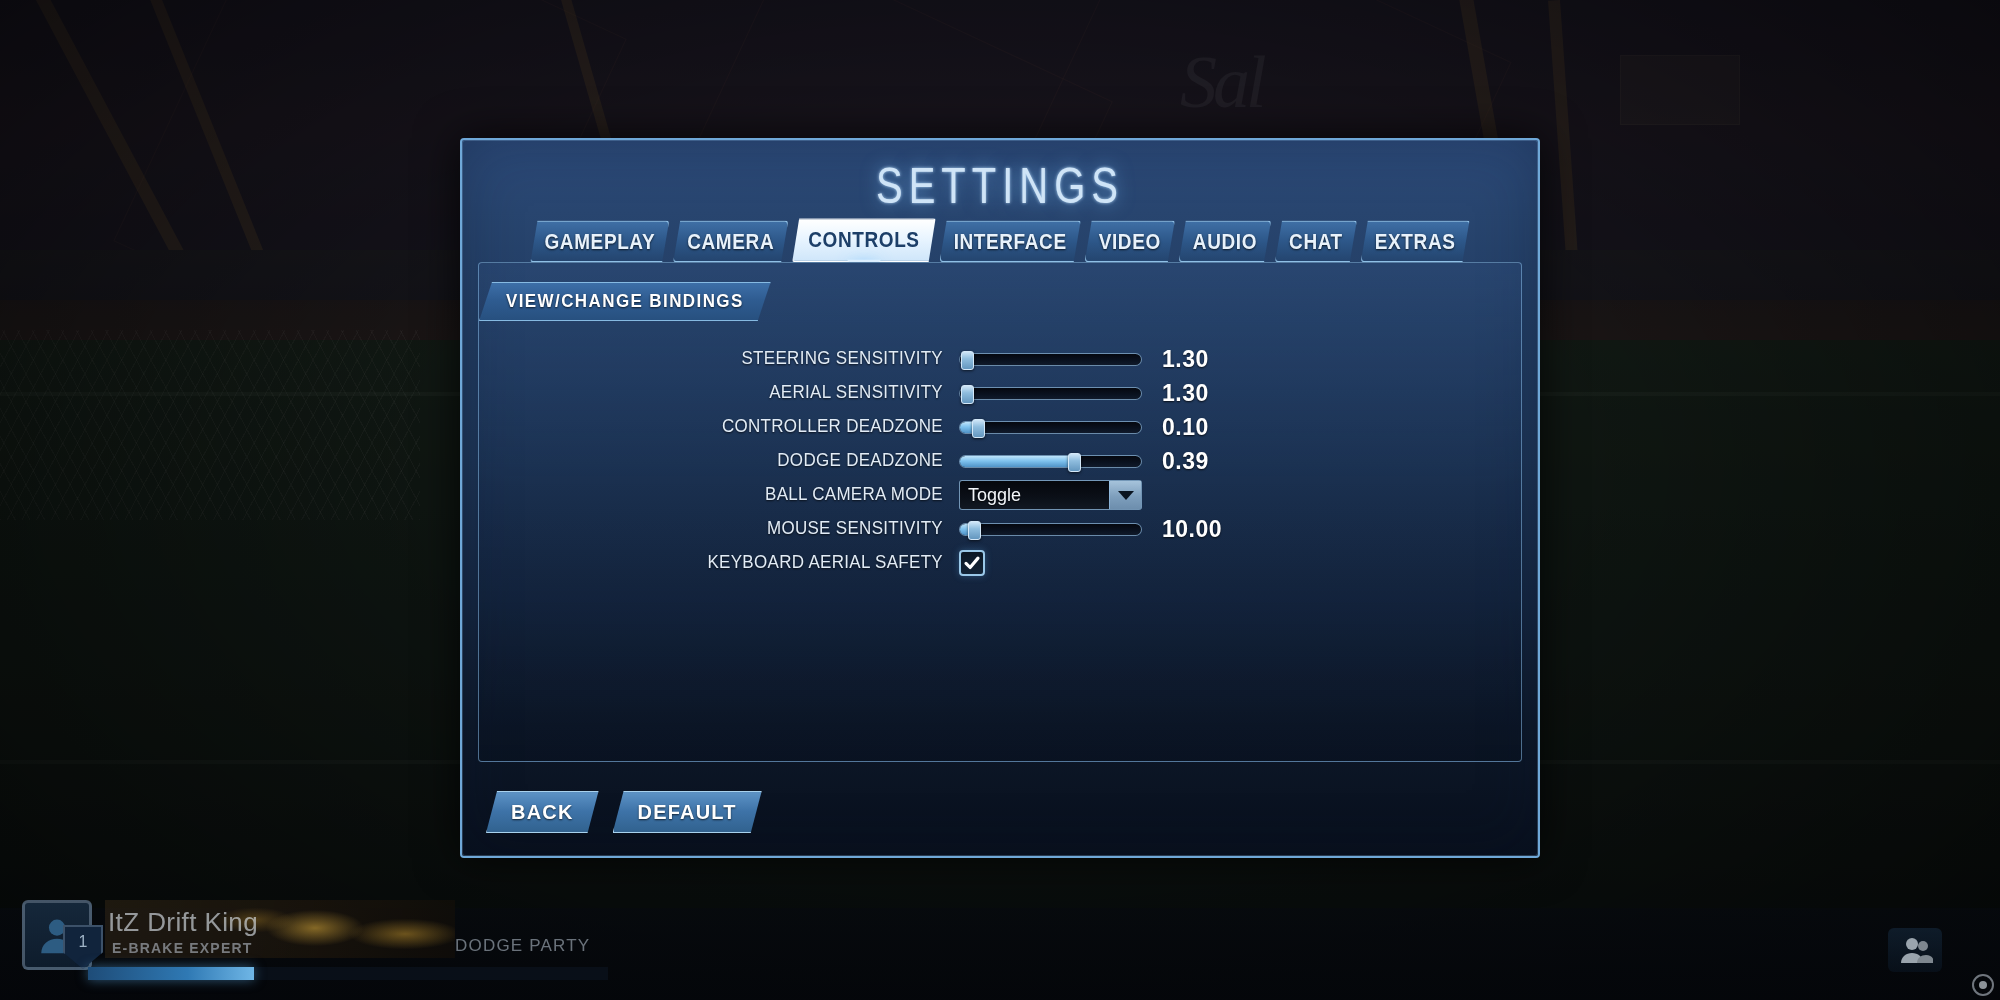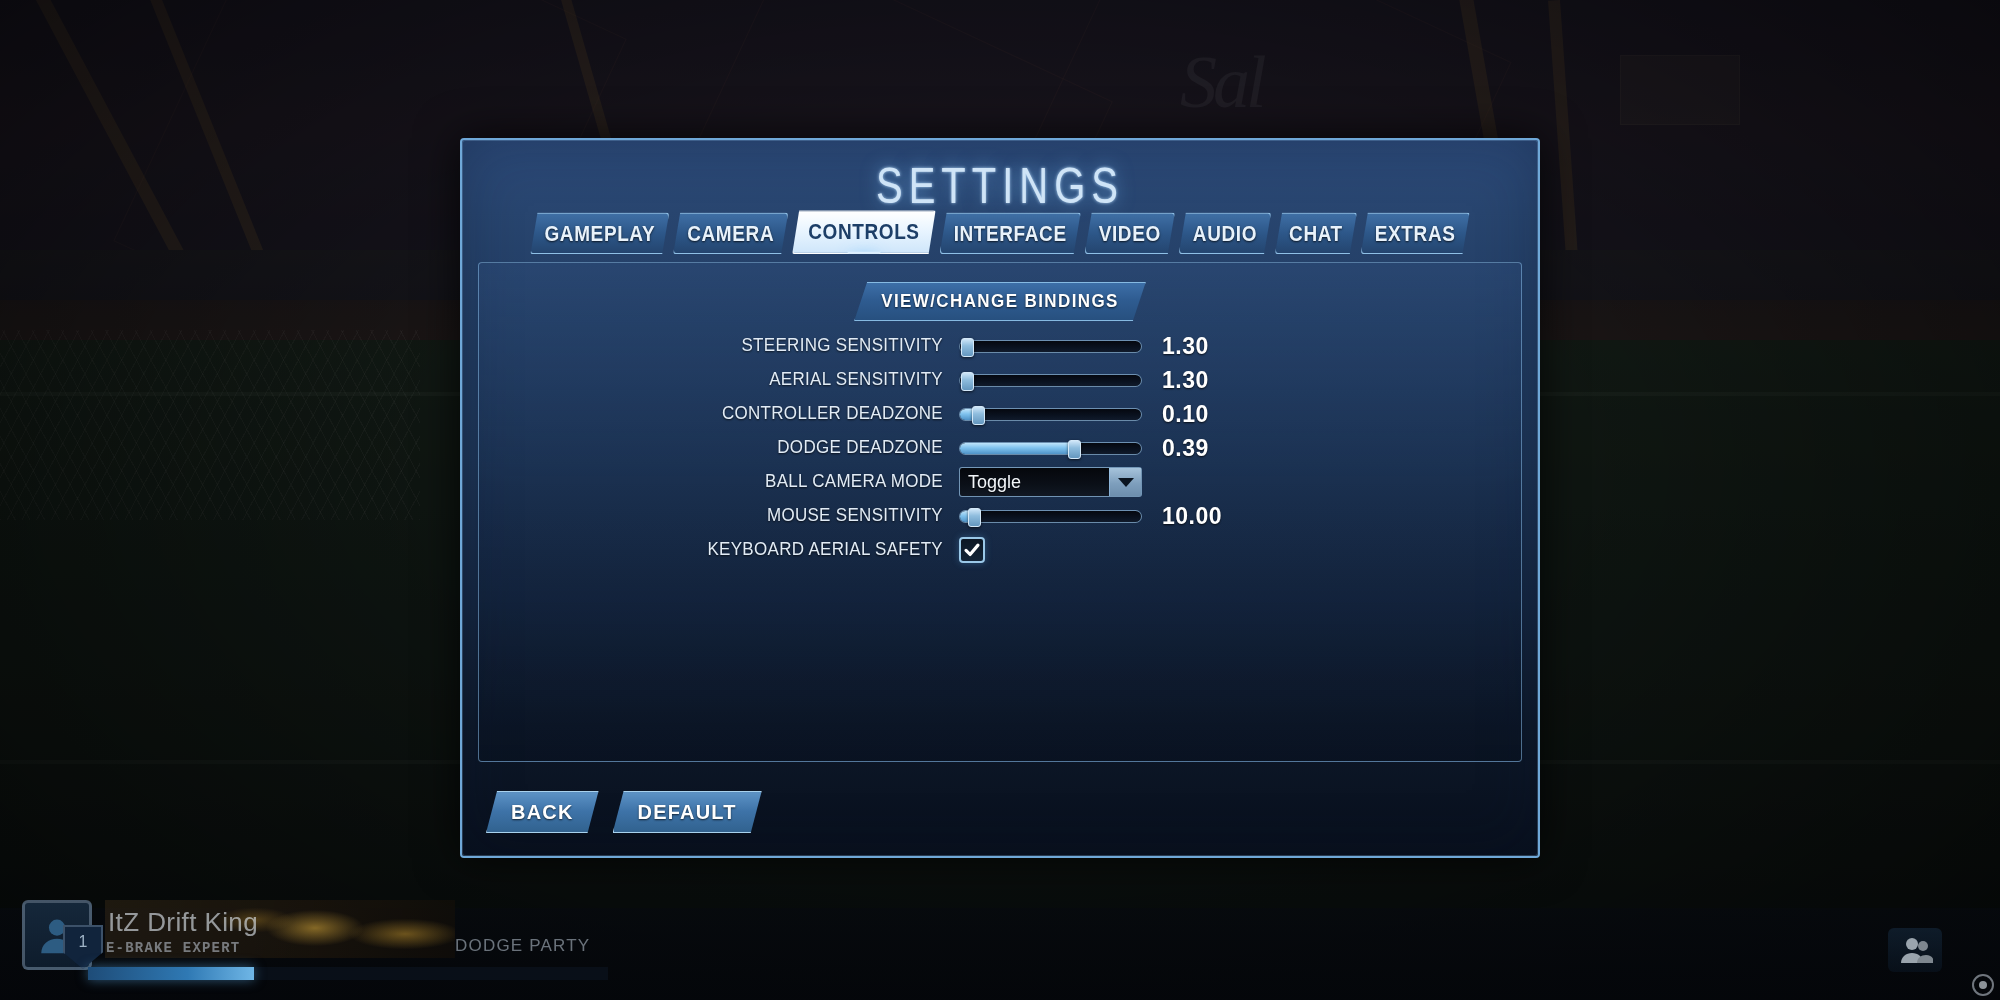--- a/index.html
+++ b/index.html
@@ -91,21 +91,21 @@
     text-align:center; color:#cfe4f7; font-size:40px; letter-spacing:6px;
     font-weight:300; padding-top:14px;
     text-shadow:0 0 16px rgba(120,190,255,.65), 0 0 3px rgba(200,230,255,.9);
     font-family:"Liberation Sans", sans-serif;
     transform:scaleY(1.25); transform-origin:top center;
   }
 
   
   .tabs {
     display:flex; justify-content:center; align-items:flex-end;
-    gap:4px; margin-top:16px; position:relative; z-index:5;
+    gap:4px; margin-top:24px; position:relative; z-index:5;
   }
   .tab {
     position:relative;
     padding:7px 13px 6px;
     font-size:19px; letter-spacing:.6px; font-weight:700;
     color:#e8f2fb;
     background:linear-gradient(180deg,#3f6fa5 0%,#2d5789 50%,#24456f 100%);
     border:1px solid #8fc0e6;
     border-radius:3px;
     clip-path:polygon(7px 0, 100% 0, calc(100% - 7px) 100%, 0 100%);
@@ -130,34 +130,34 @@
   }
 
   
   .content {
     position:absolute; left:16px; top:122px; right:16px; height:500px;
     border:1px solid rgba(135,185,230,.55);
     border-radius:4px;
     background:linear-gradient(180deg, rgba(50,82,130,.30) 0%, rgba(22,40,68,.18) 45%, rgba(6,12,24,.28) 100%);
   }
 
-  .bindings-wrap { text-align:center; margin-top:20px; }
+  .bindings-wrap { margin-top:20px; }
   .btn-slant {
     display:inline-block;
     font-size:17px; font-weight:700; letter-spacing:1.4px; color:#ffffff;
     padding:8px 26px 7px;
     background:linear-gradient(180deg,#3d6fa8 0%,#2f5c91 45%,#27507f 100%);
     border:1px solid #8cc0e8;
     clip-path:polygon(13px 0, 100% 0, calc(100% - 13px) 100%, 0 100%);
     text-shadow:0 1px 2px rgba(0,0,0,.7);
     transform:scaleY(1.06);
   }
 
   
-  .rows { margin-top:9px; }
+  .rows { margin-top:22px; }
   .row {
     display:flex; align-items:center; height:34px;
     padding-left:0;
   }
   .row-label {
     width:480px; text-align:right; padding-right:16px;
     color:#e2ecf6; font-size:17px; letter-spacing:.3px;
     text-shadow:0 1px 2px rgba(0,0,0,.7);
     transform:scaleY(1.06);
     white-space:nowrap;
@@ -270,24 +270,23 @@
       radial-gradient(ellipse 55px 18px at 150px 20px, rgba(180,135,40,.45), transparent 70%),
       linear-gradient(100deg, rgba(60,45,25,.55) 0%, rgba(30,22,12,.85) 60%, rgba(18,14,9,.9) 100%);
     opacity:.82;
   }
   .player-name {
     position:absolute; left:108px; bottom:62px;
     color:rgba(225,232,240,.62); font-size:26px; letter-spacing:.4px;
     font-weight:300;
   }
   .player-title {
-    position:absolute; left:106px; bottom:44px;
+    position:absolute; left:112px; bottom:44px;
     color:rgba(205,215,228,.52); font-size:14px; letter-spacing:1.2px;
     font-weight:700;
-    font-family:Liberation Mono, monospace;
   }
   .xp-bar {
     position:absolute; left:88px; bottom:20px; width:520px; height:13px;
     background:rgba(10,18,28,.8);
   }
   .xp-fill {
     position:absolute; left:0; top:0; height:100%; width:32%;
     background:linear-gradient(90deg,#1e4c78 0%,#2f79b4 60%,#6fb6e6 100%);
     box-shadow:0 0 12px rgba(90,170,230,.5);
   }

